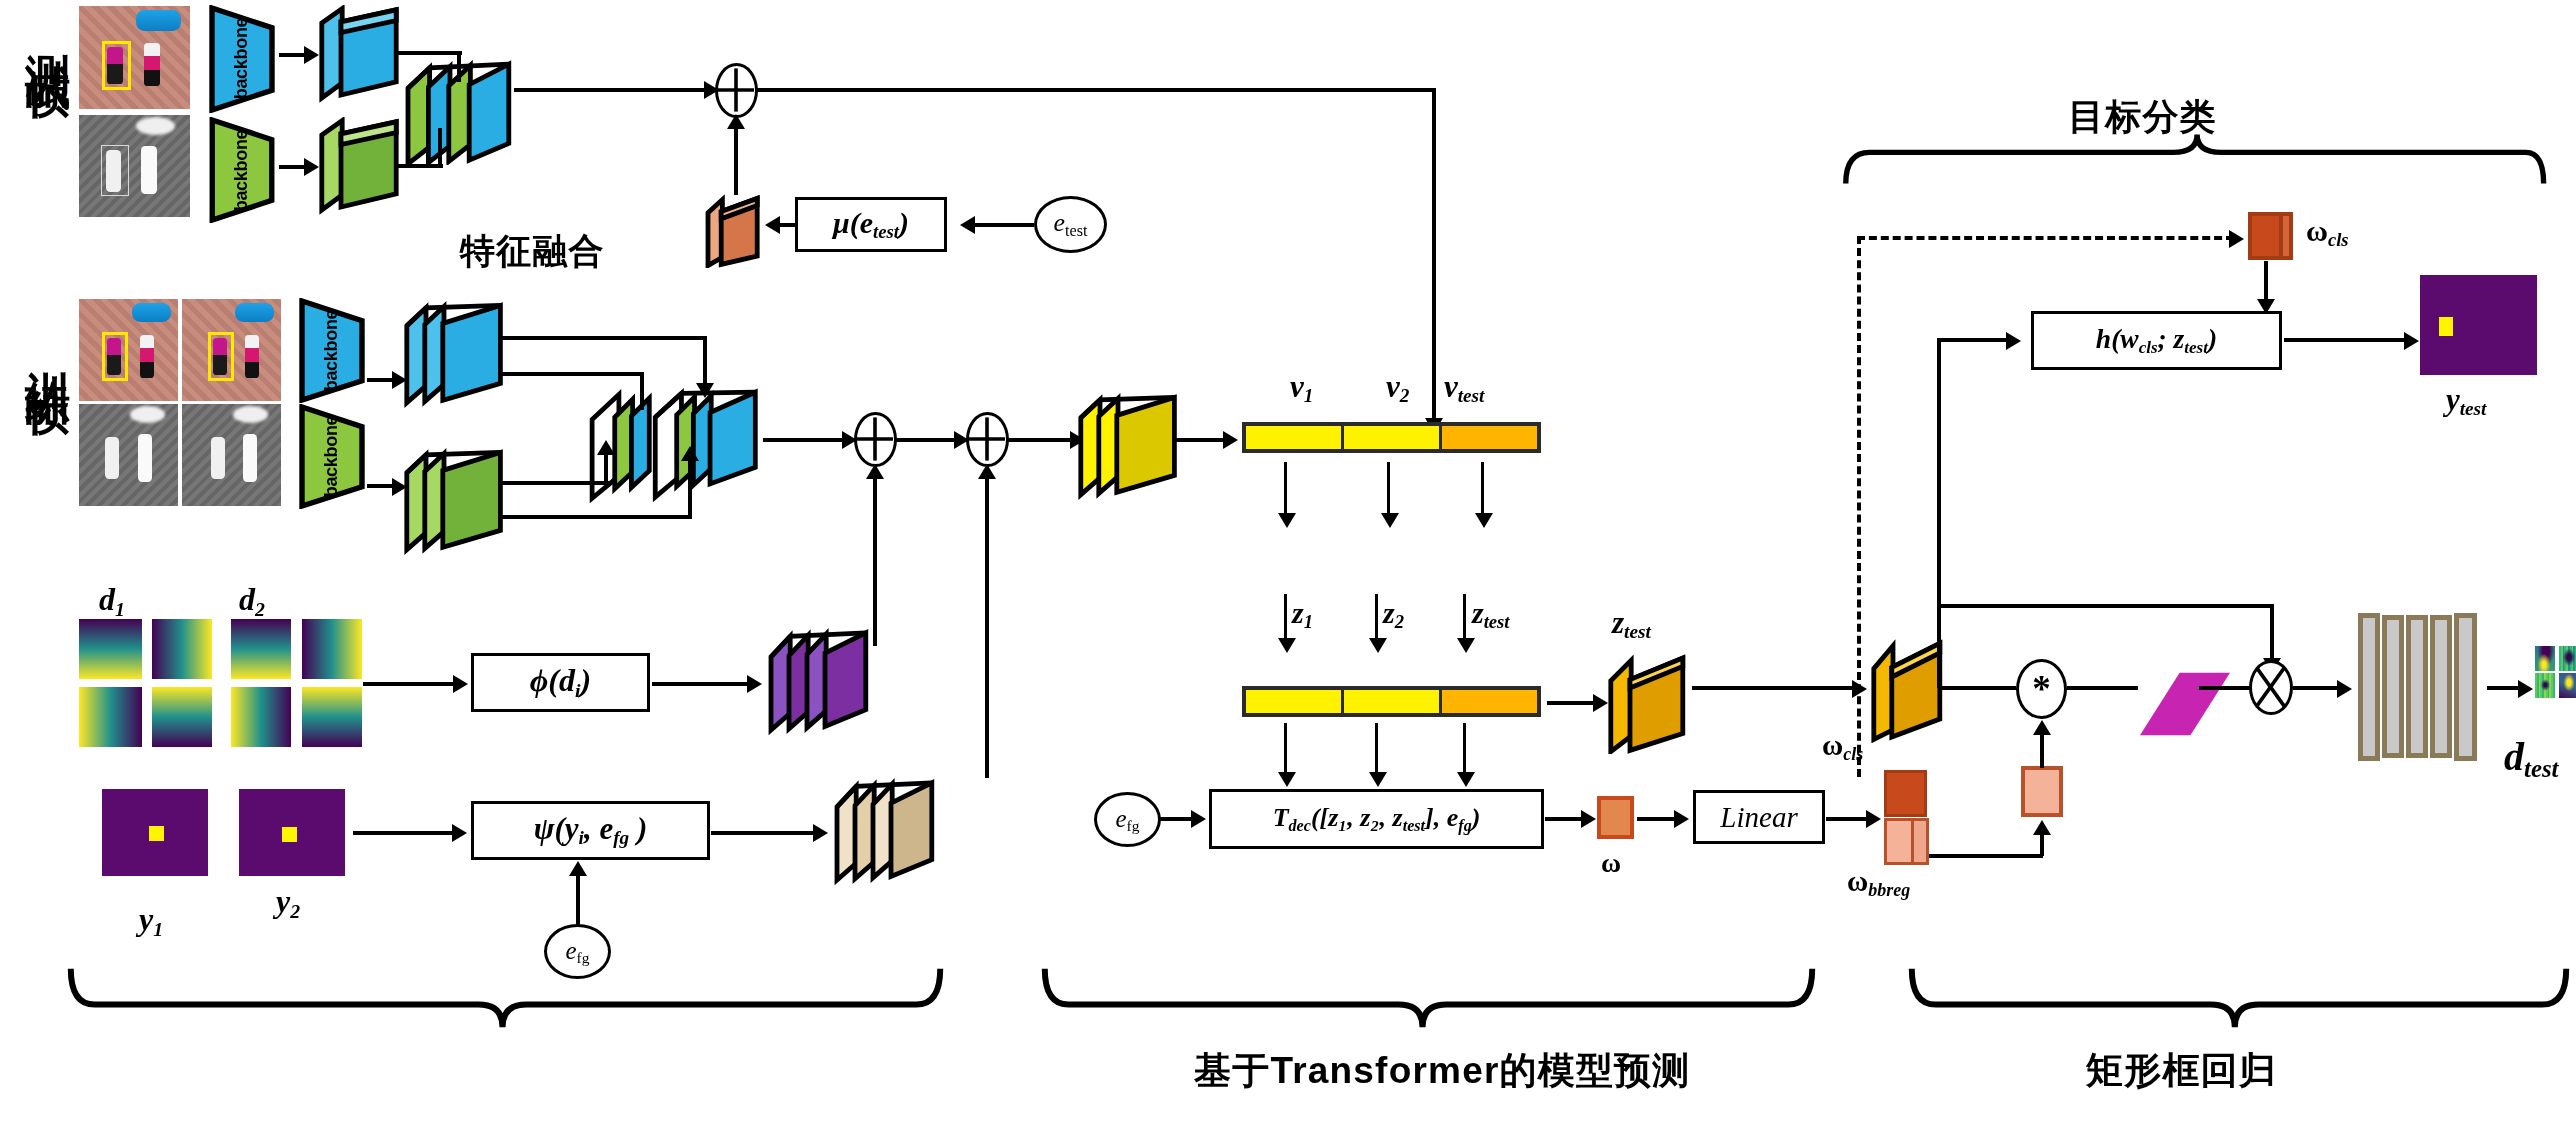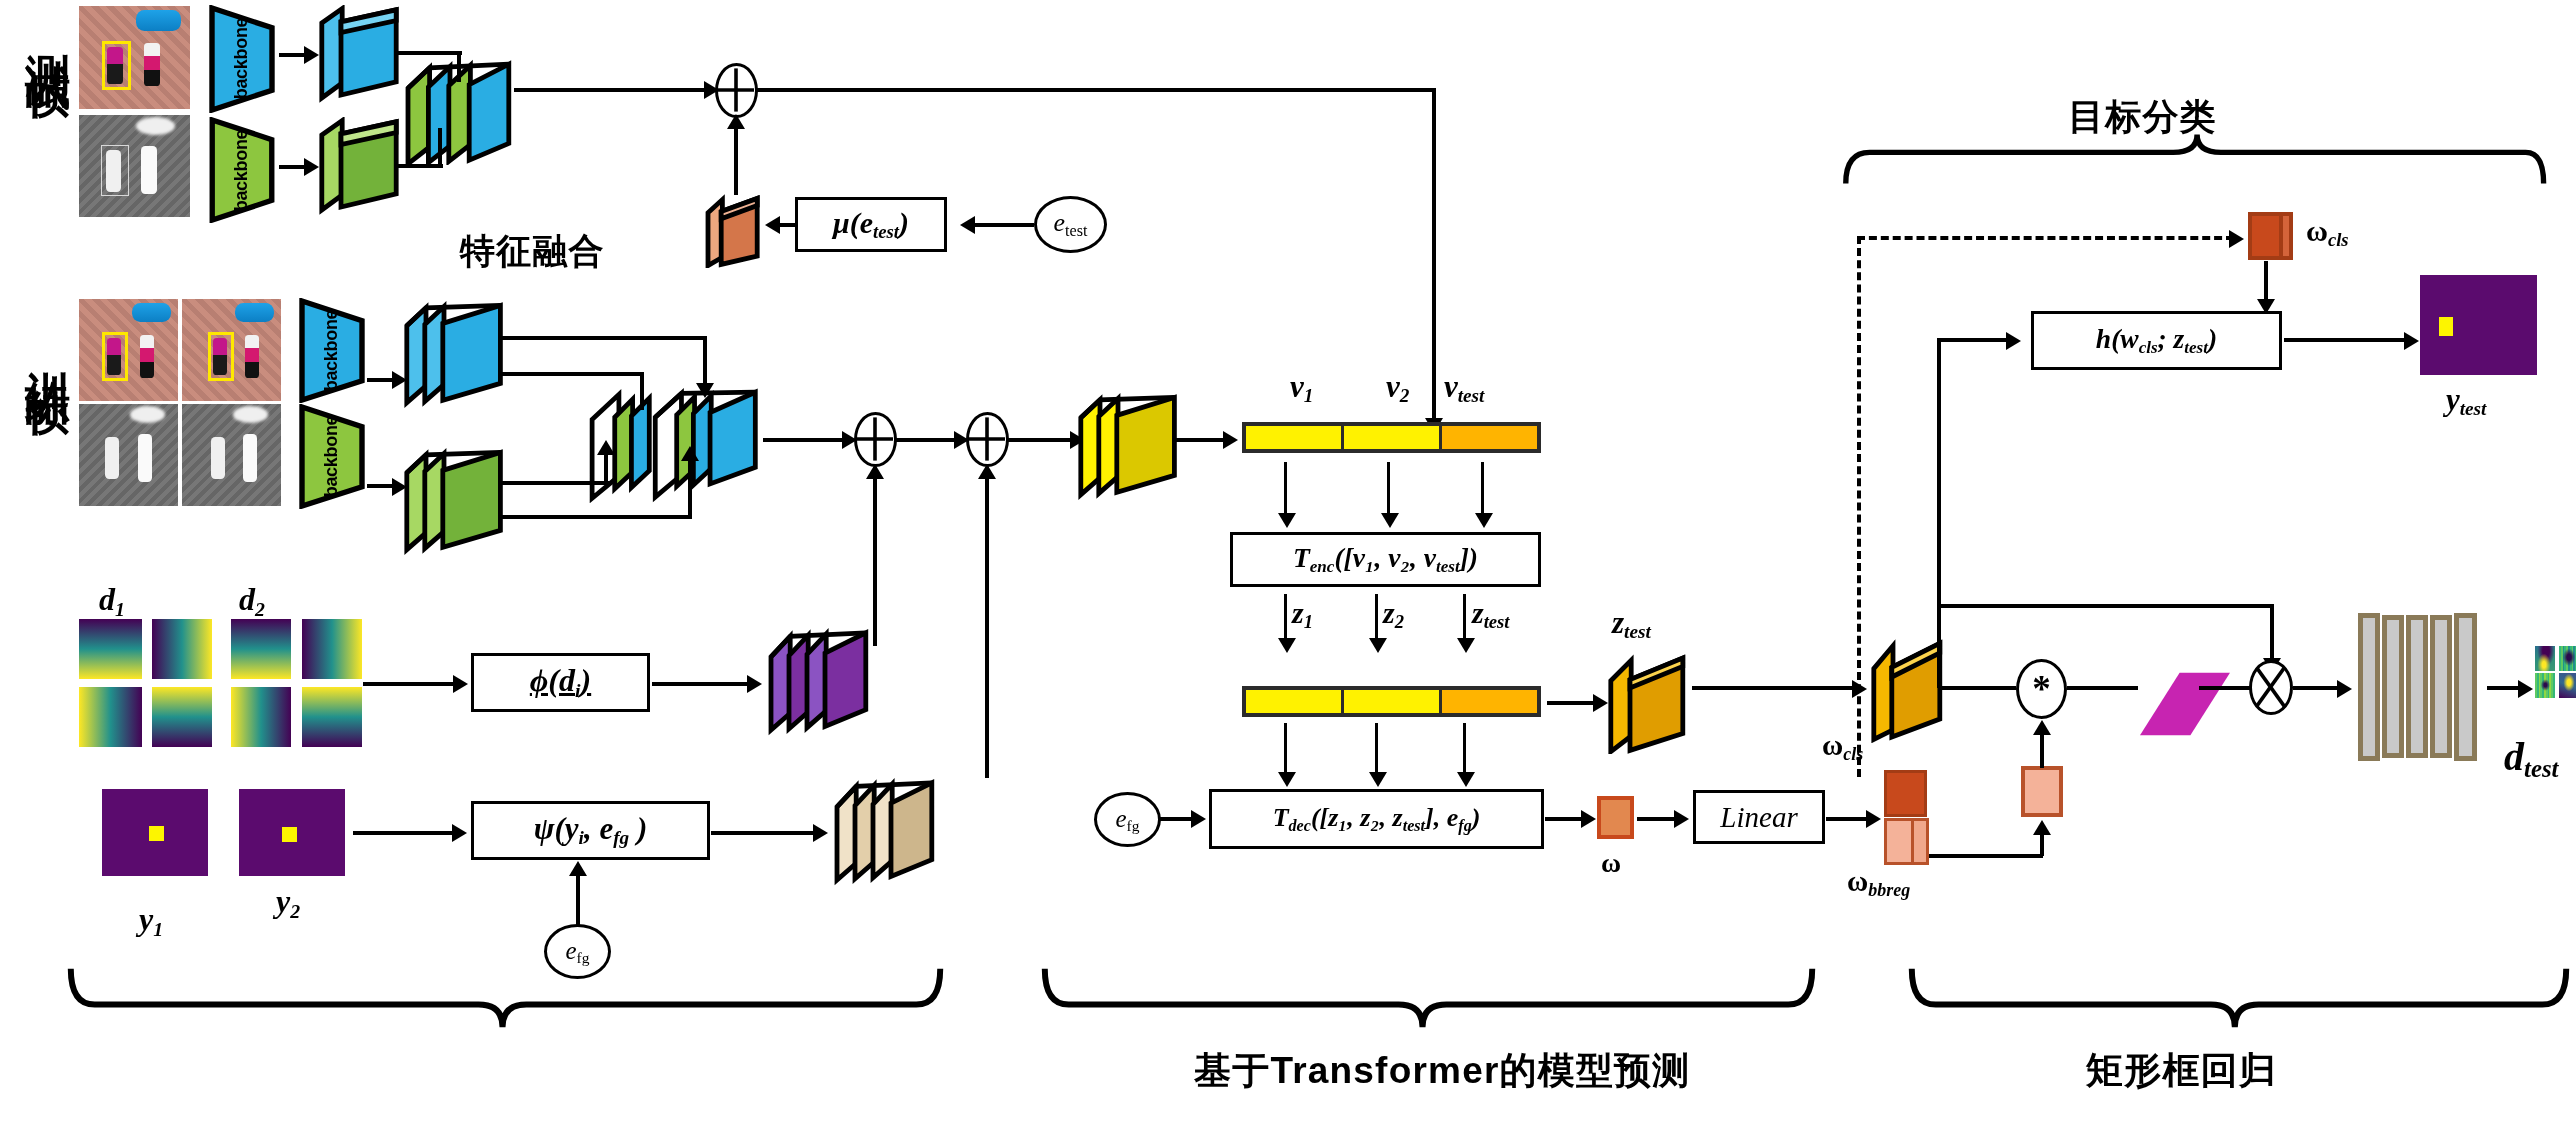--- a/index.html
+++ b/index.html
@@ -308,21 +308,21 @@
 
   <div class="vtile" style="left:231px;top:619px;width:60px;height:60px;background:linear-gradient(180deg,#440154,#21918c,#fde725);"></div>
   <div class="vtile" style="left:302px;top:619px;width:60px;height:60px;background:linear-gradient(90deg,#440154,#21918c,#fde725);"></div>
   <div class="vtile" style="left:231px;top:687px;width:60px;height:60px;background:linear-gradient(270deg,#440154,#21918c,#fde725);"></div>
   <div class="vtile" style="left:302px;top:687px;width:60px;height:60px;background:linear-gradient(0deg,#440154,#21918c,#fde725);"></div>
 
   <div class="ln lnh" style="left:363px;top:682px;width:96px;"></div>
   <div class="ah ah-r" style="left:453px;top:675px;"></div>
 
   <div class="fbox abs" style="left:471px;top:653px;width:179px;height:59px;">
-    <span class="math" style="font-size:32px;text-decoration:underline;">
+    <span class="math" style="font-size:32px;">
       <span>ϕ(d</span><span class="sub">i</span><span>)</span>
     </span>
   </div>
 
   <div class="ln lnh" style="left:652px;top:682px;width:102px;"></div>
   <div class="ah ah-r" style="left:747px;top:675px;"></div>
 
   <div class="abs" style="left:765px;top:622px;width:108px;height:114px;">
     <svg width="108" height="114" viewBox="0 0 180 190">
       <polygon points="10,58 42,24 42,152 10,180" fill="#8b53c2" stroke="#000" stroke-width="8"></polygon>
@@ -403,25 +403,20 @@
     <span>v</span><span class="sub">test</span>
   </div>
 
   <div class="ln lnv" style="left:1284px;top:462px;width:3px;height:55px;"></div>
   <div class="ah ah-d" style="left:1278px;top:513px;"></div>
   <div class="ln lnv" style="left:1387px;top:462px;width:3px;height:55px;"></div>
   <div class="ah ah-d" style="left:1381px;top:513px;"></div>
   <div class="ln lnv" style="left:1481px;top:462px;width:3px;height:55px;"></div>
   <div class="ah ah-d" style="left:1475px;top:513px;"></div>
 
-  <div class="fbox abs" style="left:1230px;top:532px;width:311px;height:55px;">
-    <span class="math" style="font-size:27.5px;">
-      <span>T</span><span class="sub">enc</span><span>([v₁, v₂, v</span><span class="sub">test</span><span>])</span>
-    </span>
-  </div>
 
   <div class="ln lnv" style="left:1284px;top:594px;width:3px;height:48px;"></div>
   <div class="ah ah-d" style="left:1278px;top:638px;"></div>
   <div class="abs math" style="left:1292px;top:598px;font-size:30px;">
     <span>z</span><span class="sub">1</span>
   </div>
 
   <div class="ln lnv" style="left:1375px;top:594px;width:3px;height:48px;"></div>
   <div class="ah ah-d" style="left:1369px;top:638px;"></div>
   <div class="abs math" style="left:1383px;top:598px;font-size:30px;">

